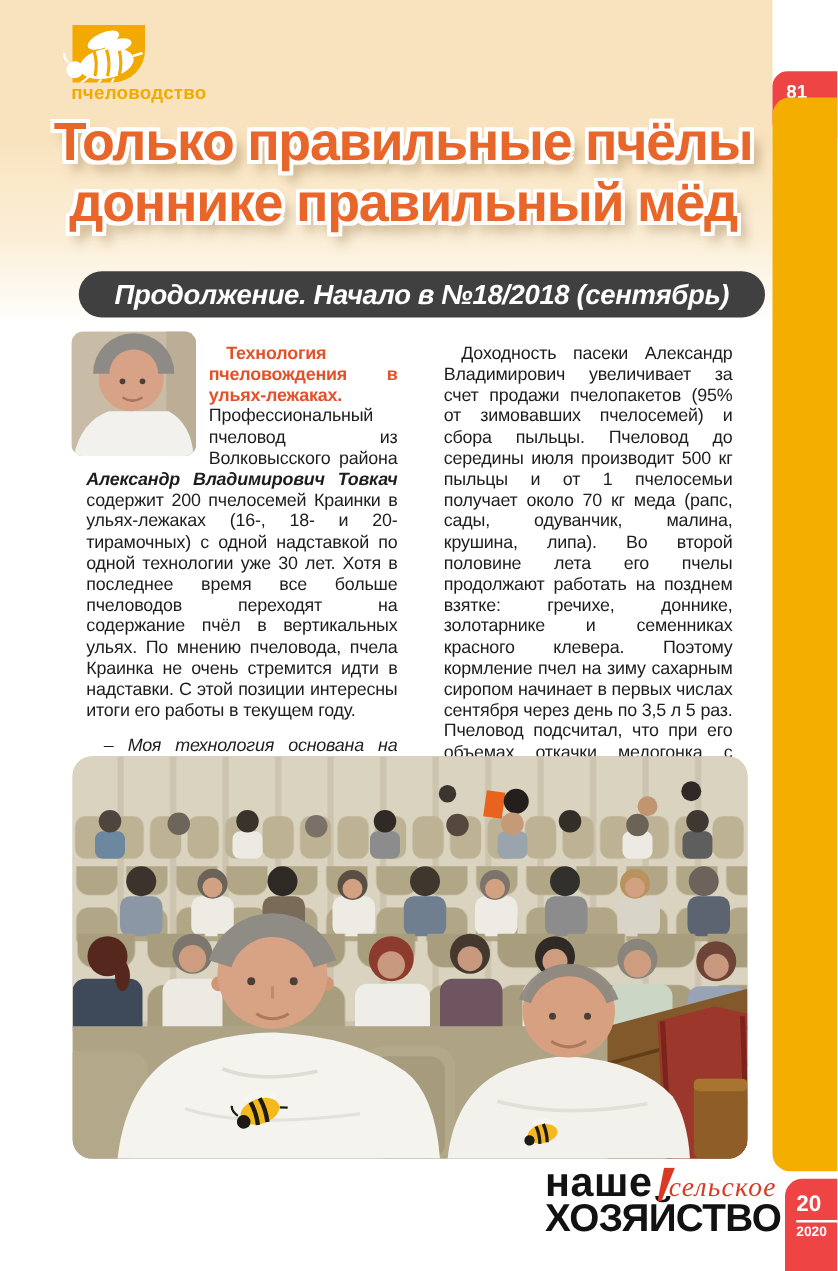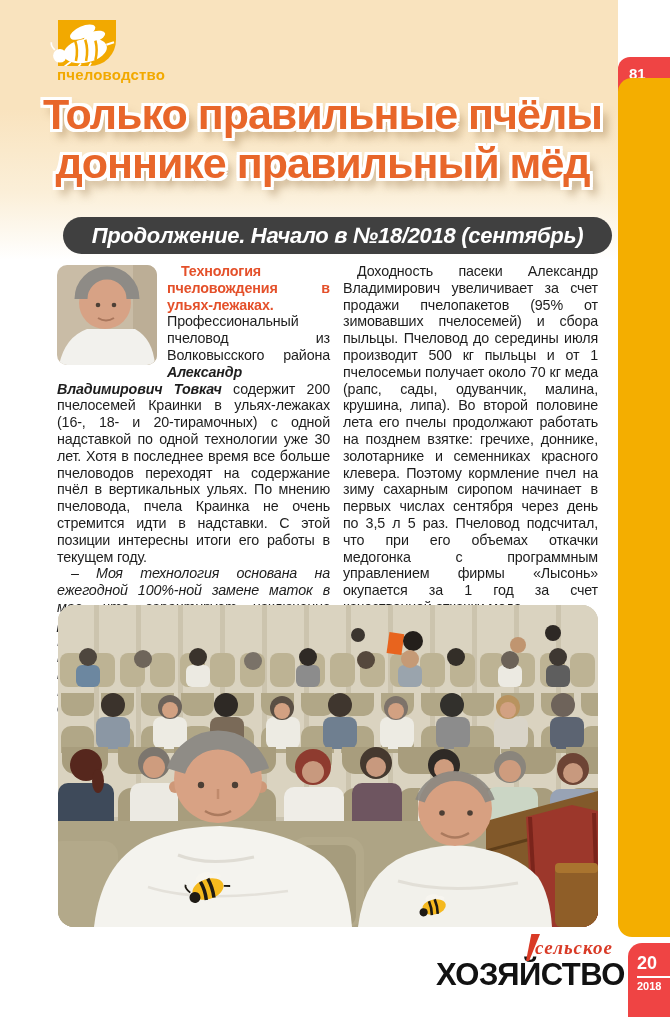--- a/index.html
+++ b/index.html
@@ -34,38 +34,38 @@
                      6px 8px 9px rgba(125,85,35,.50);}
   .banner{left:63px;top:217px;width:549px;height:37px;background:#404040;border-radius:19px;
           color:#fff;font-weight:bold;font-style:italic;font-size:22px;
           display:flex;align-items:center;justify-content:center;letter-spacing:-.3px;}
 
   
   .cols{left:57px;top:263px;width:541px;display:flex;gap:13px;color:#1d1d1d;
         font-size:14.3px;line-height:16.8px;text-align:justify;letter-spacing:-.15px;}
   .col-left{width:273px;}
   .col-right{width:255px;}
-  .cols p{margin:0;}
+  .cols p{margin:12px;}
   .indent{text-indent:14px;}
   .lead-in{color:#E4502A;font-weight:bold;}
   .name{font-weight:bold;font-style:italic;}
   .quote{font-style:italic;}
   .portrait{float:left;width:100px;height:100px;border-radius:10px;overflow:hidden;margin:2px 10px 3px 0;}
 
   
   .photo{left:58px;top:605px;width:540px;height:322px;border-radius:16px;overflow:hidden;background:#C9C2AE;}
 
   
   .logo{left:436px;top:933px;width:182px;color:#121212;}
   .logo-row1{position:relative;height:27px;}
   .l-nashe{font-size:33px;font-weight:bold;line-height:26px;letter-spacing:.5px;}
   .l-slash{position:absolute;left:90px;top:1px;width:14px;height:27px;background:#D93A26;
            clip-path:polygon(38% 0,100% 0,22% 100%,0 100%);}
   .l-selskoe{position:absolute;left:99px;top:4px;font-family:"Liberation Serif", serif;
-             font-style:italic;font-weight:bold;font-size:19px;color:#D93A26;letter-spacing:1px;}
+             font-style:italic;font-weight:normal;font-size:22px;color:#D93A26;letter-spacing:1px;}
   .l-khoz{font-size:31px;font-weight:bold;letter-spacing:-.5px;line-height:29px;}
   .l-tag{font-size:11px;font-weight:bold;color:#E8672A;letter-spacing:.3px;word-spacing:4px;margin:1px 0 0 6px;}
 </style>
 </head>
 <body>
 
 <div class="abs cream"></div>
 
 <div class="abs bee-square"></div>
 <svg class="abs bee-svg" width="86" height="44" viewBox="0 0 100 52">
@@ -267,23 +267,24 @@
       <ellipse cx="0" cy="0" rx="16" ry="10" fill="#F5B91E"></ellipse>
       <path d="M-5,-9 q2,9 0,19 M3,-10 q2,10 0,20" stroke="#1E1A14" stroke-width="3.5" fill="none"></path>
       <circle cx="-15" cy="4" r="5.5" fill="#1E1A14"></circle>
       <path d="M16,2 l6,2 M-18,-2 q-4,-6 -2,-9" stroke="#1E1A14" stroke-width="1.8" fill="none"></path>
     </g>
   </svg>
 </div>
 
 <div class="abs logo">
   <div class="logo-row1">
+    <span class="l-nashe">наше</span>
     <span class="l-slash"></span>
     <span class="l-selskoe">сельское</span>
   </div>
   <div class="l-khoz">ХОЗЯЙСТВО</div>
 </div>
 
 <div class="abs issue">
   <span class="num">20</span>
   <span class="rule"></span>
-  <span class="year">2018</span>
+  <span class="year">2020</span>
 </div>
 
 </body></html>

